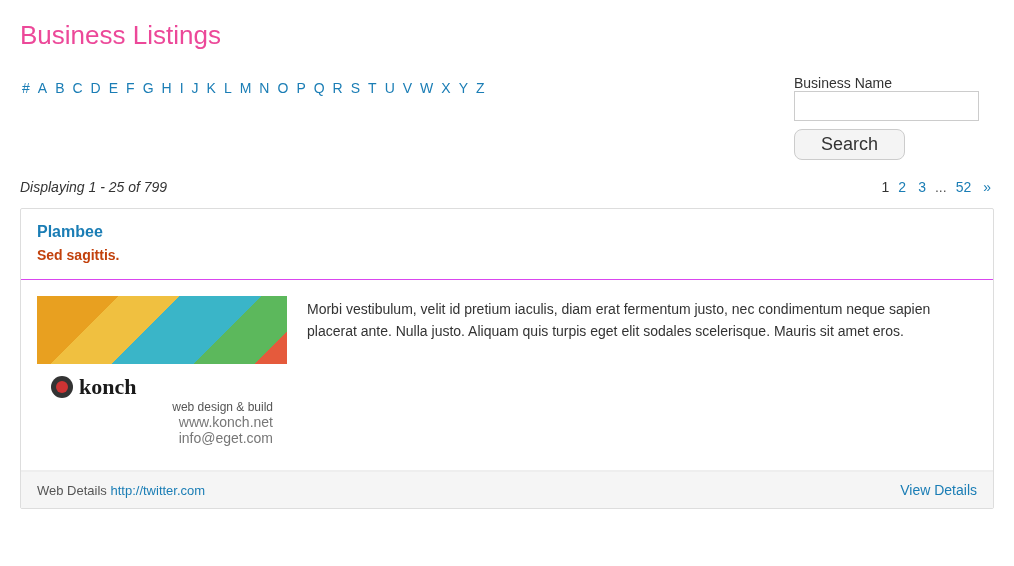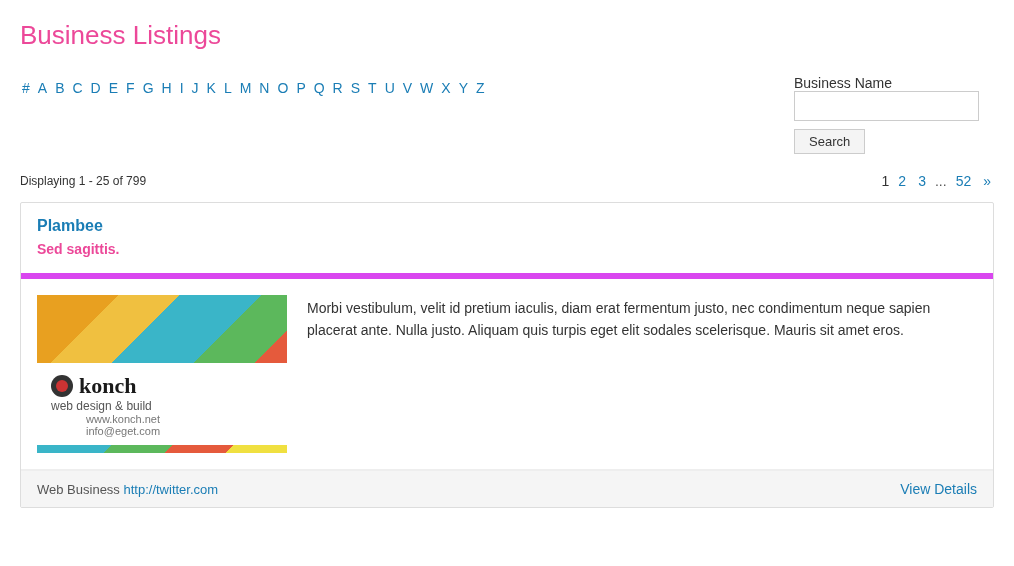--- a/index.html
+++ b/index.html
@@ -53,37 +53,38 @@
     .search-box input[type="text"] {
       width: 185px;
       height: 30px;
       border: 1px solid #ccc;
       padding: 4px 6px;
       font-size: 13px;
       outline: none;
       margin-bottom: 8px;
     }
     .search-btn {
-      padding: 4px 14px;
-      font-size: 13px;
+      padding: 4px 26px;
+      font-size: 18px;
       background: #f4f4f4;
       border: 1px solid #ccc;
       color: #333;
       cursor: pointer;
-      border-radius: 0;
+      border-radius: 8px;
     }
     .pagination-bar {
       display: flex;
       justify-content: space-between;
       align-items: center;
       margin-bottom: 12px;
     }
     .displaying-text {
-      font-size: 12px;
-      color: #333;
+      font-size: 14px;
+      color: #333;
+      font-style: italic;
     }
     .pagination {
       display: flex;
       align-items: center;
       gap: 6px;
       font-size: 14px;
     }
     .pagination span {
       color: #333;
     }
@@ -95,31 +96,31 @@
     .pagination .ellipsis {
       color: #555;
     }
     .listing-card {
       border: 1px solid #ddd;
       border-radius: 2px;
       margin-bottom: 0;
     }
     .listing-header {
       padding: 14px 16px 6px;
-      border-bottom: 6px solid #d946ef;
+      border-bottom: 1px solid #d946ef;
     }
     .listing-name a {
       color: #1a7db5;
       text-decoration: none;
       font-size: 16px;
       font-weight: bold;
     }
     .listing-tagline {
       font-size: 14px;
-      color: #ec4899;
+      color: #c2410c;
       font-weight: bold;
       margin-top: 6px;
       padding-bottom: 10px;
     }
     .listing-body {
       display: flex;
       padding: 16px;
       gap: 20px;
       border-bottom: 1px solid #eee;
     }
@@ -137,34 +138,35 @@
       display: flex;
       align-items: flex-end;
       justify-content: center;
       position: relative;
     }
     .konch-logo-area {
       background: white;
       width: 100%;
       padding: 10px 14px 8px;
       position: absolute;
-      bottom: 8px;
+      bottom: 0;
+      text-align: right;
     }
     .konch-logo-text {
       font-size: 22px;
       font-weight: bold;
       color: #1a1a1a;
       font-family: Georgia, serif;
     }
     .konch-logo-sub {
       font-size: 12px;
       color: #555;
     }
     .konch-logo-url {
-      font-size: 11px;
+      font-size: 14px;
       color: #777;
       margin-left: 35px;
     }
     .listing-description {
       font-size: 14px;
       color: #333;
       line-height: 1.6;
       padding-top: 2px;
     }
     .listing-footer {
@@ -291,19 +293,19 @@
             <div class="konch-logo-url">www.konch.net</div>
             <div class="konch-logo-url">info@eget.com</div>
           </div>
         </div>
       </div>
       <div class="listing-description">Morbi vestibulum, velit id pretium iaculis, diam erat fermentum justo, nec condimentum neque sapien placerat ante. Nulla justo. Aliquam quis turpis eget elit sodales scelerisque. Mauris sit amet eros.</div>
     </div>
 
     <div class="listing-footer">
       <div class="web-address">
-        <span>Web Business</span>
+        <span>Web Details</span>
         <a href="#">http://twitter.com</a>
       </div>
       <a href="#" class="view-details-link">View Details</a>
     </div>
   </div>
 </div>
 
 </body></html>

